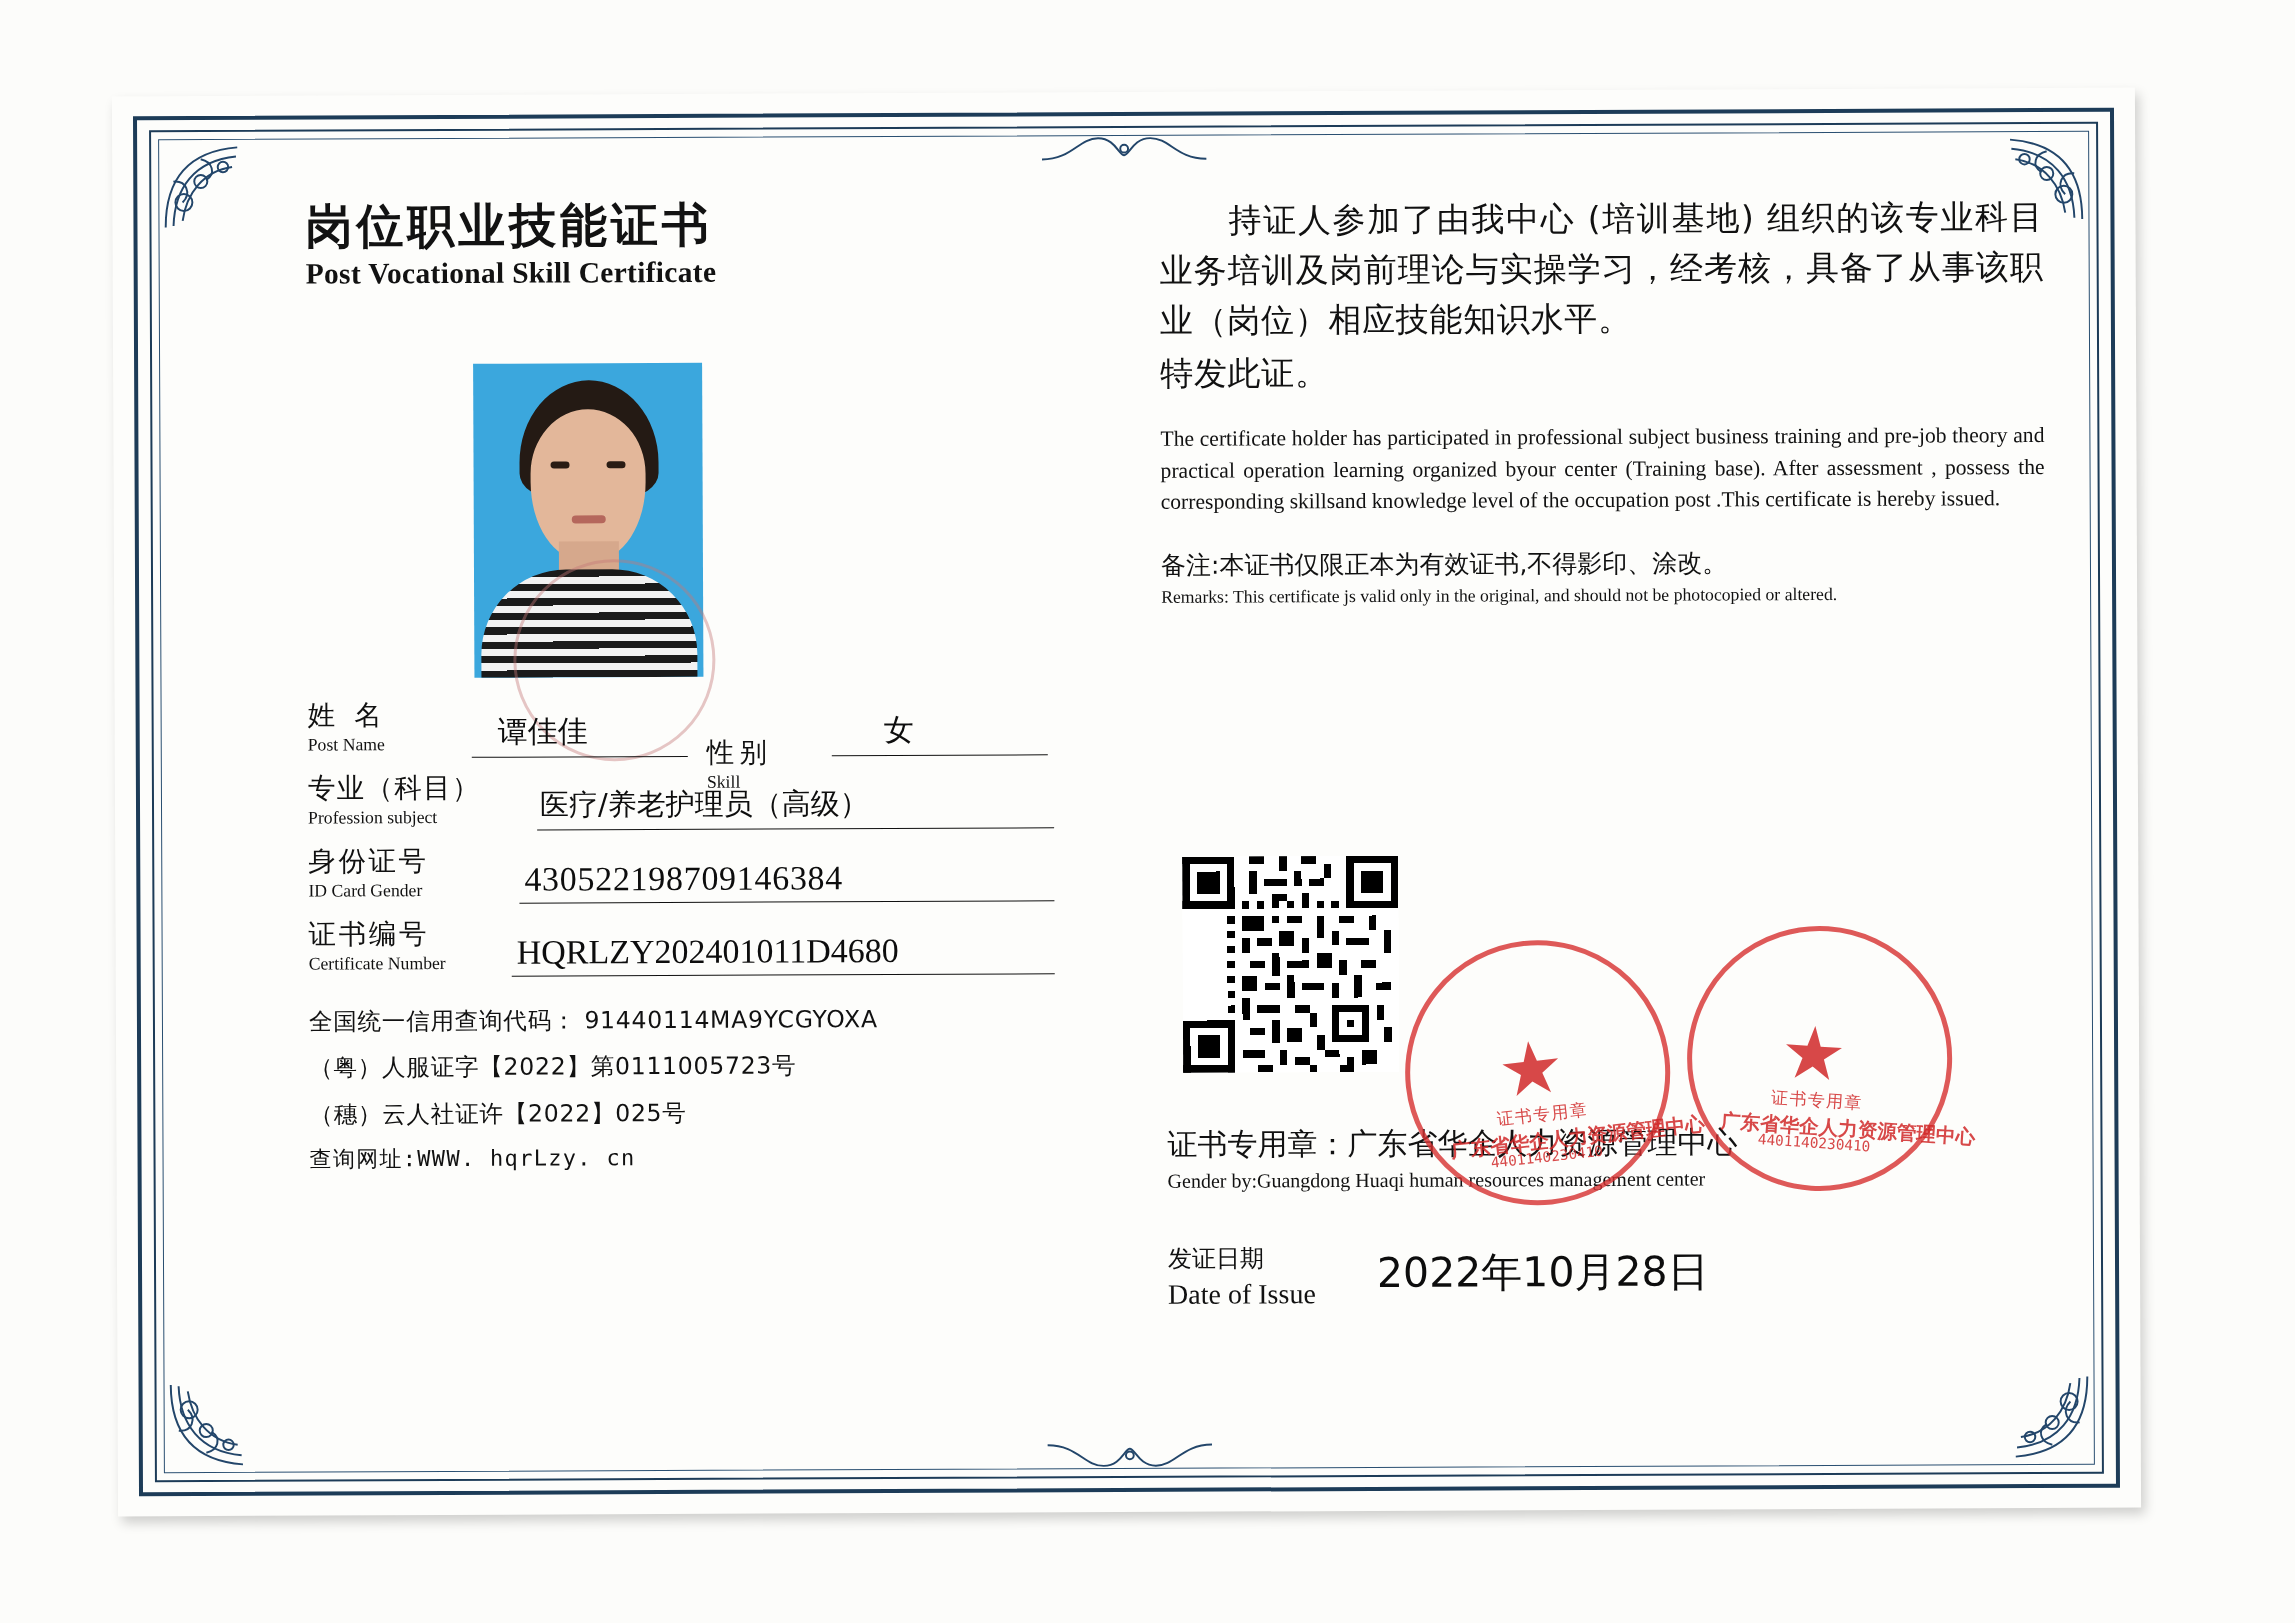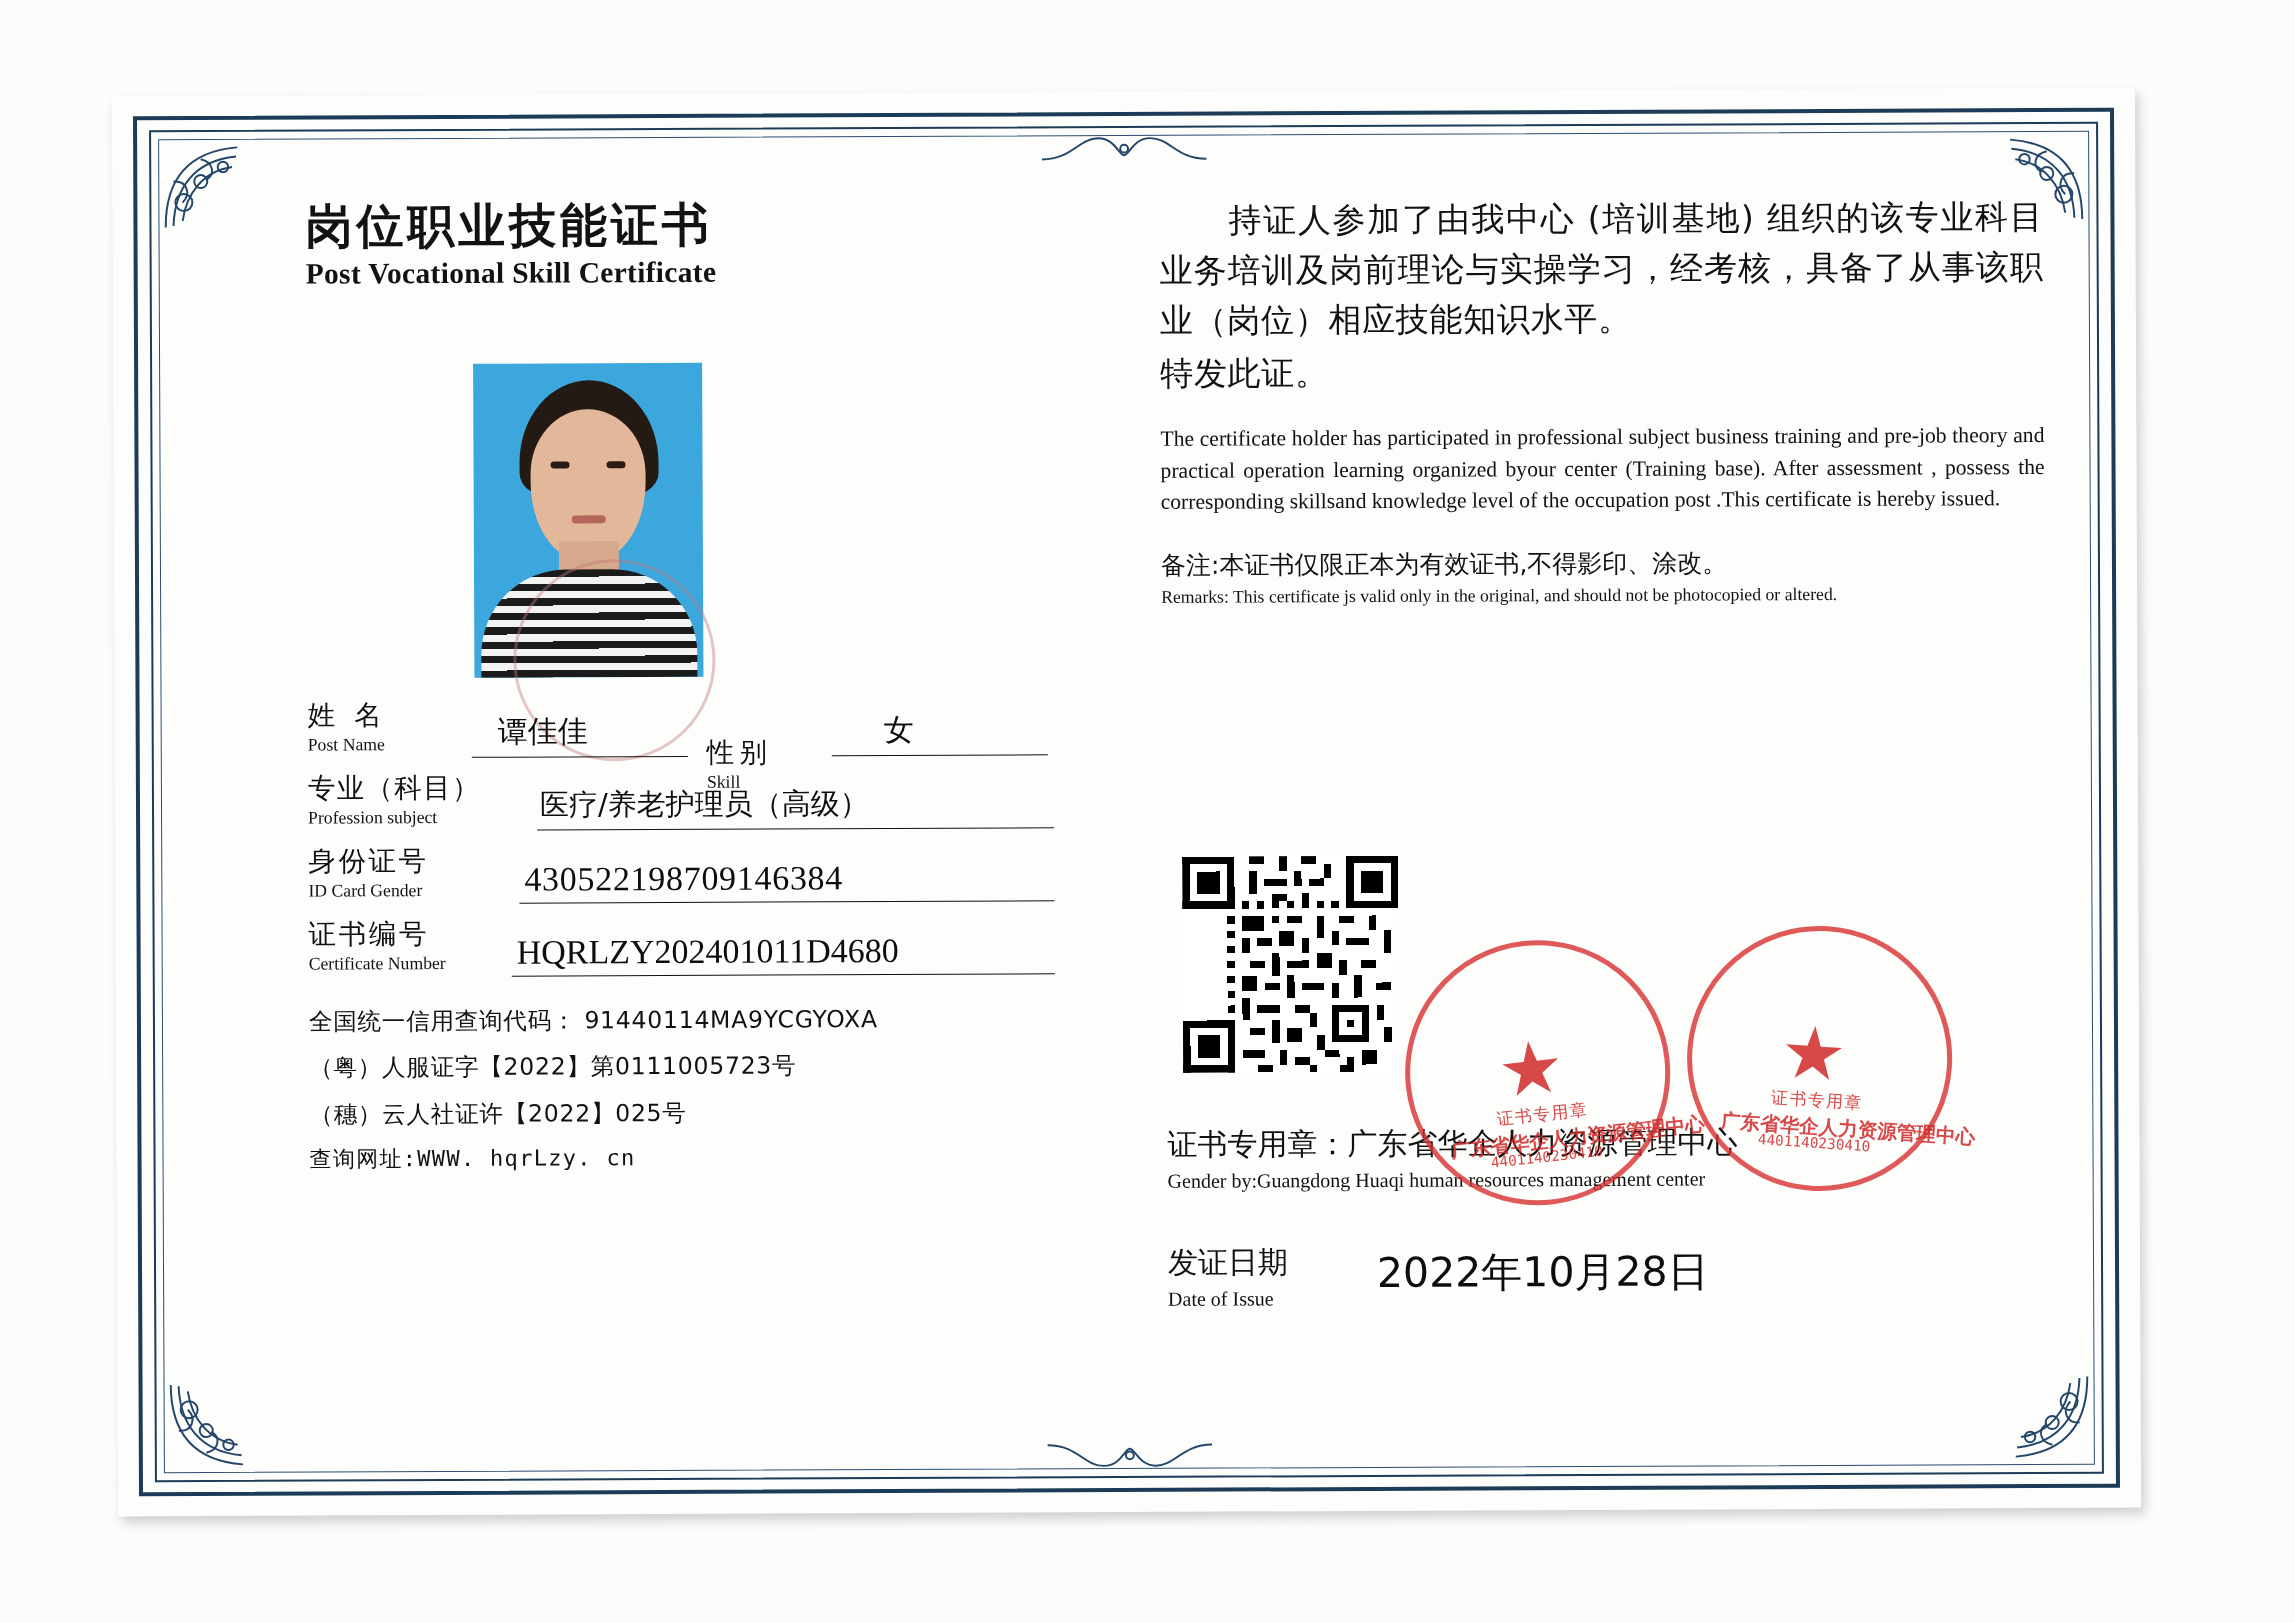--- a/index.html
+++ b/index.html
@@ -327,27 +327,27 @@
     top: 1047px;
     width: 877px;
   }
   .issue-date .lbl2 {
     position: absolute;
     left: 0; top: 0;
     width: 196px;
   }
   .issue-date .lbl2 .cn {
     font-family: "DejaVu Sans", sans-serif;
-    font-size: 30px;
+    font-size: 24px;
     color: #111;
     white-space: nowrap;
   }
   .issue-date .lbl2 .en {
     font-family: "Liberation Serif", serif;
-    font-size: 20px;
+    font-size: 28px;
     color: #111;
     margin-top: 3.9px;
     white-space: nowrap;
   }
   .issue-date .dateval {
     position: absolute;
     left: 209px;
     top: 3.9px;
     font-family: "DejaVu Sans", sans-serif;
     font-size: 41px;

